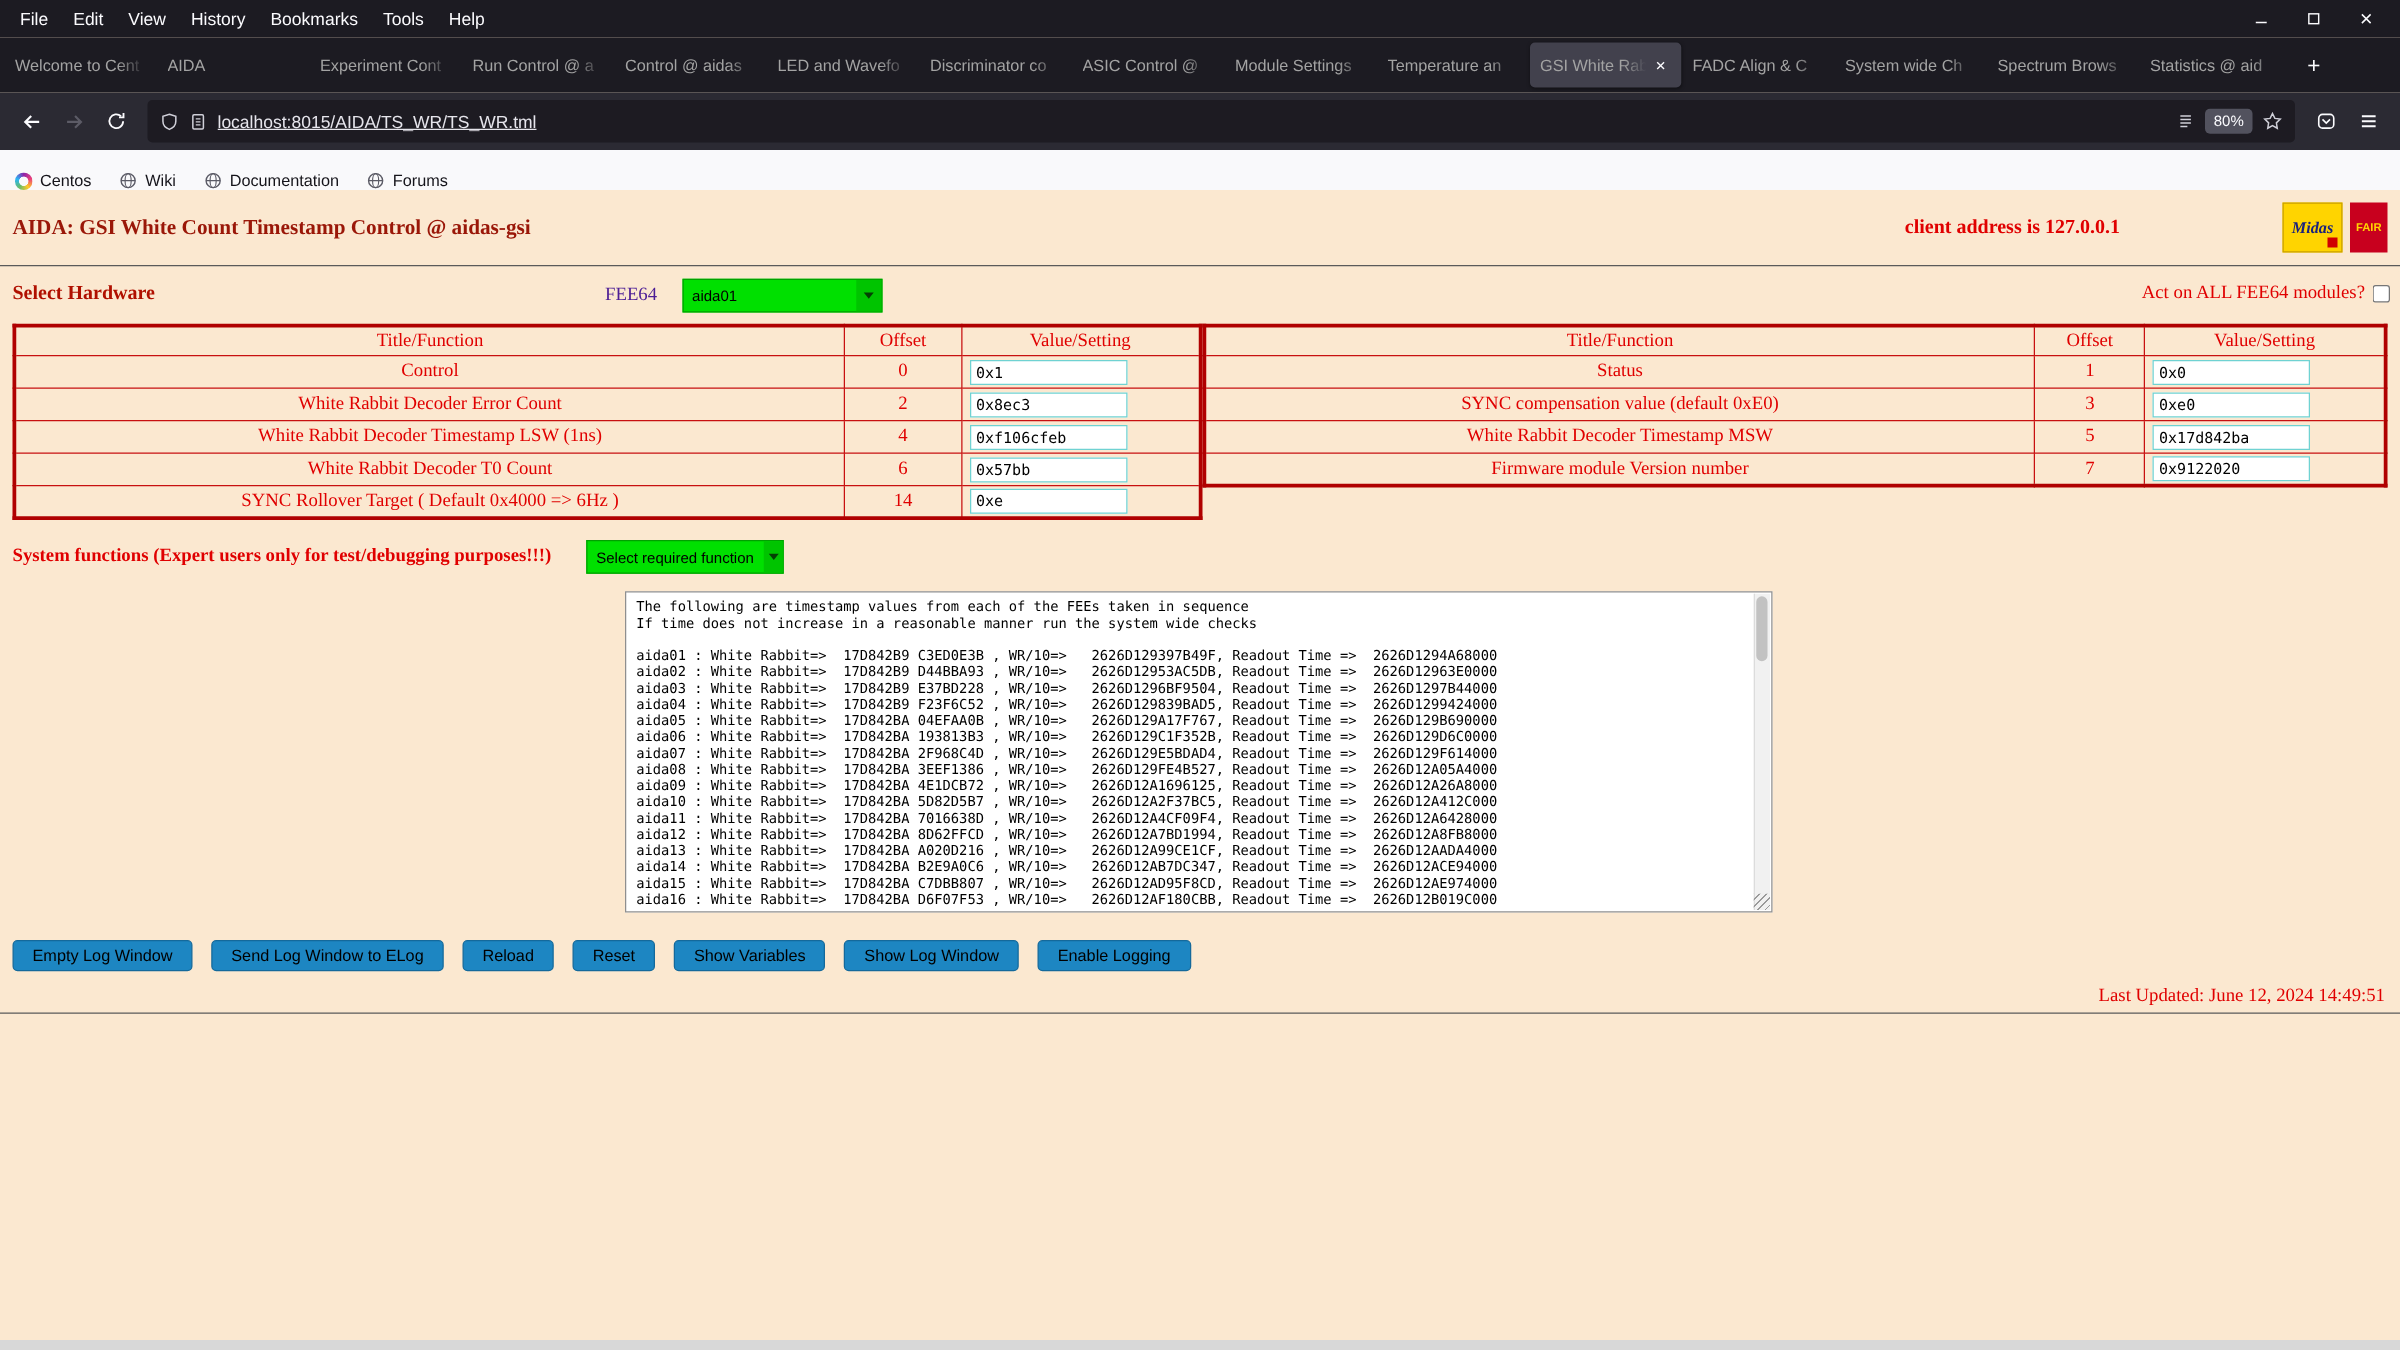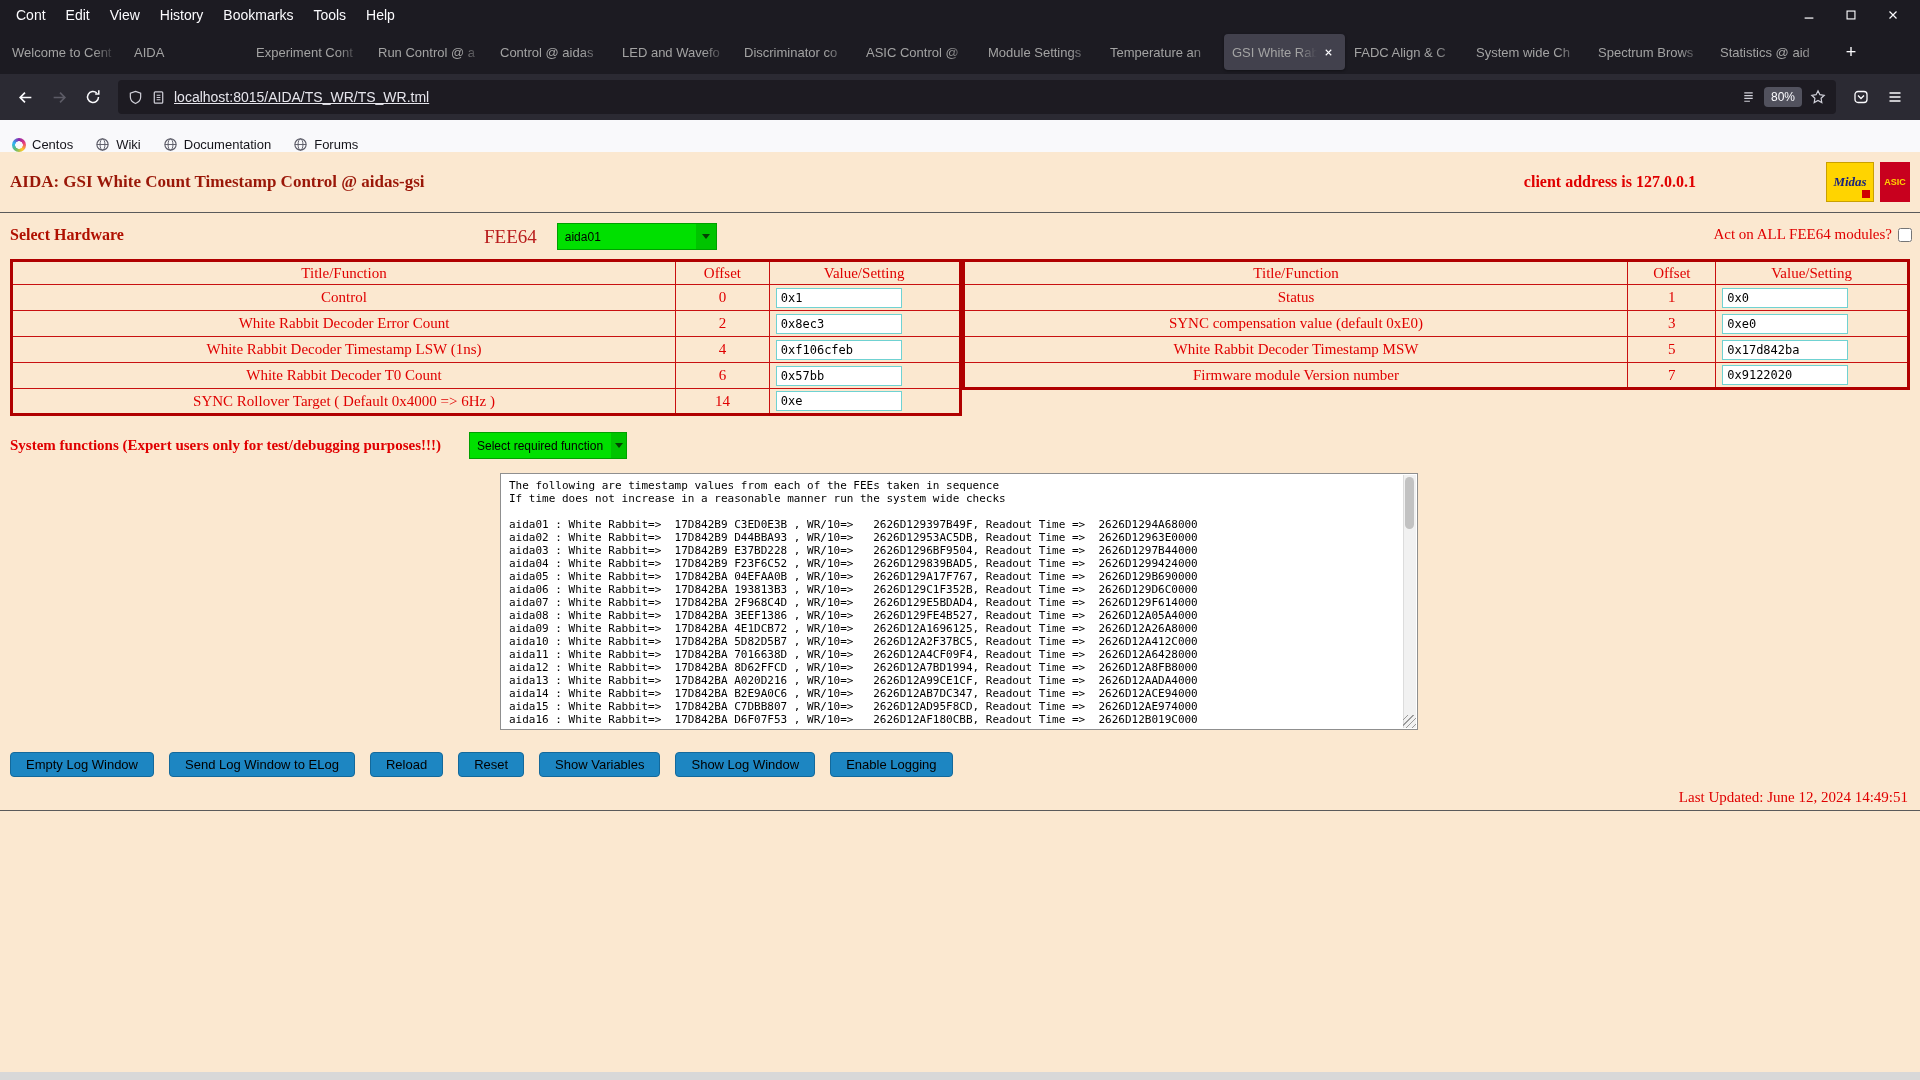--- a/index.html
+++ b/index.html
@@ -46,21 +46,21 @@
   .logos { display:flex; gap:6px; }
   .midas-logo { width:48px; height:40px; background:#ffd400; border:1px solid #caa000; display:flex; align-items:center; justify-content:center; position:relative; }
   .midas-logo span { font-family:"Liberation Serif",serif; font-style:italic; font-weight:bold; font-size:13px; color:#1a237e; }
   .midas-red { position:absolute; right:3px; bottom:3px; width:8px; height:8px; background:#d00000; }
   .fair-logo { width:30px; height:40px; background:#c8001e; display:flex; align-items:center; justify-content:center; }
   .fair-logo span { font-size:9px; font-weight:bold; color:#ffd400; font-family:"Liberation Sans",sans-serif; }
 
   .hw-row { position:relative; height:40px; }
   .hw-label { position:absolute; left:10px; top:9px; font-size:16px; font-weight:bold; color:#b01000; }
   .fee-group { position:absolute; left:484px; top:6px; display:flex; align-items:center; gap:4px; }
-  .fee-label { font-size:19px; color:#b91c1c; }
+  .fee-label { font-size:15px; color:#4c1d95; }
   .act-all { position:absolute; right:8px; top:9px; display:flex; align-items:center; gap:6px; font-size:15px; color:#e00000; }
   .act-all input { width:14px; height:14px; }
 
   .gselect { background:#00e000; border:1px solid #00a000; height:27px; display:flex; align-items:center; font-family:"Liberation Sans",sans-serif; font-size:12px; color:#000; padding-left:7px; position:relative; cursor:default;margin-left:16px; }
   .gselect .gs-val { padding-right:8px; white-space:nowrap; }
   .gselect .gs-arrow { width:20px; height:100%; background:#00c400; display:flex; align-items:center; justify-content:center; }
   .gs-tri { width:0; height:0; border-left:4px solid transparent; border-right:4px solid transparent; border-top:5px solid #044004; }
   .fee-select { width:160px; justify-content:space-between; }
   .func-select { width:158px; justify-content:space-between; }
 
@@ -89,21 +89,21 @@
   .last-updated { text-align:right; color:#e00000; font-size:15px; margin:12px 12px 4px 0; }
 
   .window-edge { position:absolute; left:0; right:0; bottom:0; height:8px; background:#d8d8d8; }
 
   svg { display:block; }
 </style>
 </head>
 <body>
 
 <div class="menubar">
-  <span class="menu-item">Cont</span>
+  <span class="menu-item">File</span>
   <span class="menu-item">Edit</span>
   <span class="menu-item">View</span>
   <span class="menu-item">History</span>
   <span class="menu-item">Bookmarks</span>
   <span class="menu-item">Tools</span>
   <span class="menu-item">Help</span>
   <div class="win-controls">
     <span class="win-btn">
       <svg width="14" height="14" viewBox="0 0 16 16">
           <path d="M3 11.5h10" stroke="currentColor" stroke-width="1.4"></path>
@@ -273,21 +273,21 @@
   <div class="page-header">
     <span class="page-title">AIDA: GSI White Count Timestamp Control @ aidas-gsi</span>
     <span class="header-spacer"></span>
     <span class="client-address">client address is 127.0.0.1</span>
     <span class="logos">
       <span class="midas-logo">
         <span>Midas</span>
         <span class="midas-red"></span>
       </span>
       <span class="fair-logo">
-        <span>ASIC</span>
+        <span>FAIR</span>
       </span>
     </span>
   </div>
 
   <hr>
 
   <div class="hw-row">
     <span class="hw-label">Select Hardware</span>
     <span class="fee-group">
       <span class="fee-label">FEE64</span>

